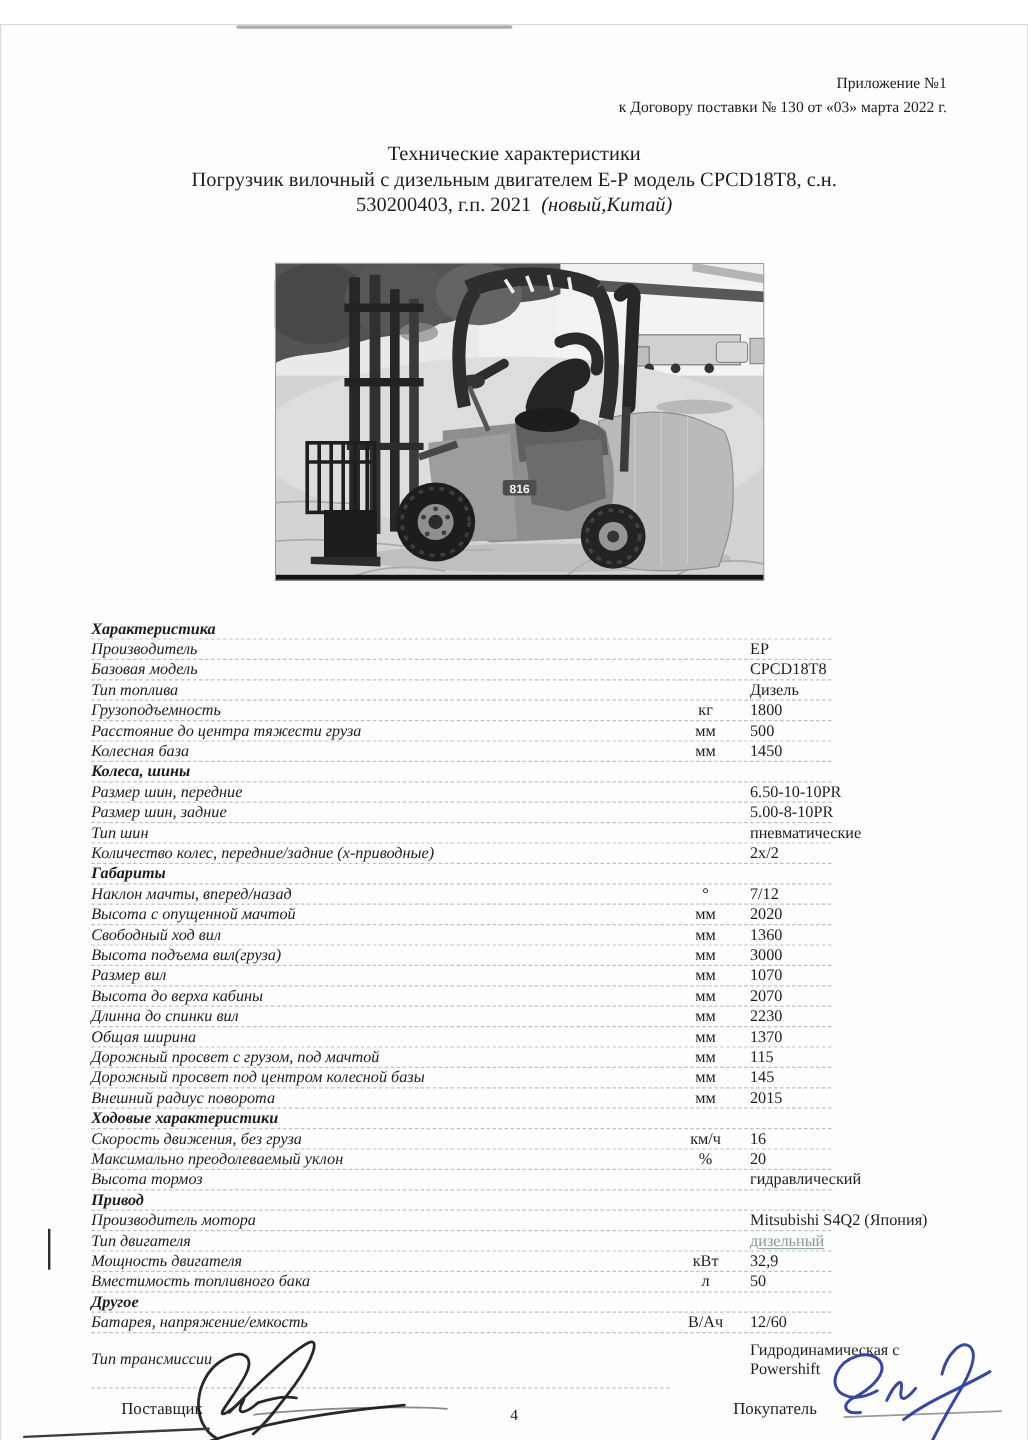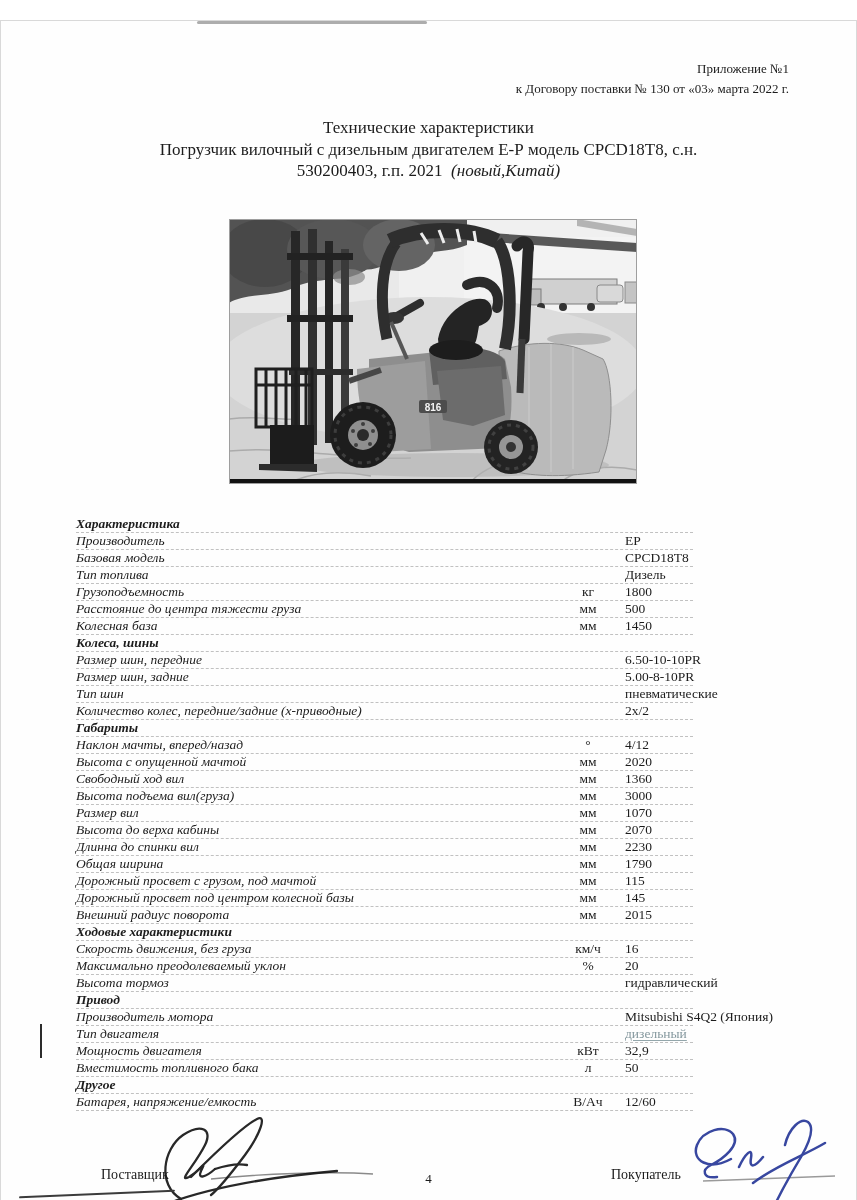--- a/index.html
+++ b/index.html
@@ -230,21 +230,21 @@
         <span class="label">Количество колес, передние/задние (х-приводные)</span>
         <span class="unit"></span>
         <span class="value">2х/2</span>
       </div>
       <div class="row section">
         <span class="label">Габариты</span>
       </div>
       <div class="row">
         <span class="label">Наклон мачты, вперед/назад</span>
         <span class="unit">°</span>
-        <span class="value">4/12</span>
+        <span class="value">7/12</span>
       </div>
       <div class="row">
         <span class="label">Высота с опущенной мачтой</span>
         <span class="unit">мм</span>
         <span class="value">2020</span>
       </div>
       <div class="row">
         <span class="label">Свободный ход вил</span>
         <span class="unit">мм</span>
         <span class="value">1360</span>
@@ -265,21 +265,21 @@
         <span class="value">2070</span>
       </div>
       <div class="row">
         <span class="label">Длинна до спинки вил</span>
         <span class="unit">мм</span>
         <span class="value">2230</span>
       </div>
       <div class="row">
         <span class="label">Общая ширина</span>
         <span class="unit">мм</span>
-        <span class="value">1790</span>
+        <span class="value">1370</span>
       </div>
       <div class="row">
         <span class="label">Дорожный просвет с грузом, под мачтой</span>
         <span class="unit">мм</span>
         <span class="value">115</span>
       </div>
       <div class="row">
         <span class="label">Дорожный просвет под центром колесной базы</span>
         <span class="unit">мм</span>
         <span class="value">145</span>
@@ -330,20 +330,25 @@
         <span class="unit">л</span>
         <span class="value">50</span>
       </div>
       <div class="row section">
         <span class="label">Другое</span>
       </div>
       <div class="row">
         <span class="label">Батарея, напряжение/емкость</span>
         <span class="unit">В/Ач</span>
         <span class="value">12/60</span>
+      </div>
+      <div class="row tall">
+        <span class="label">Тип трансмиссии</span>
+        <span class="unit"></span>
+        <span class="value">Гидродинамическая с Powershift</span>
       </div>
     </div>
 
   <div class="supplier-label">Поставщик</div>
 
   <svg class="sig-supplier" viewBox="0 0 230 100" xmlns="http://www.w3.org/2000/svg">
     <path d="M62,72 C110,67 180,64 224,67" stroke="#8a8a8a" stroke-width="1.4" fill="none"></path>
     <g stroke="#161616" stroke-width="2.3" fill="none" stroke-linecap="round" opacity="0.92">
       <path d="M32,92 C8,78 14,42 34,28 C52,16 64,22 56,38 C46,58 28,76 40,70 C52,63 58,52 52,64 C48,73 57,70 66,62"></path>
       <path d="M42,70 C72,40 96,18 108,12 C118,7 112,26 96,48 C84,64 72,80 62,88"></path>

